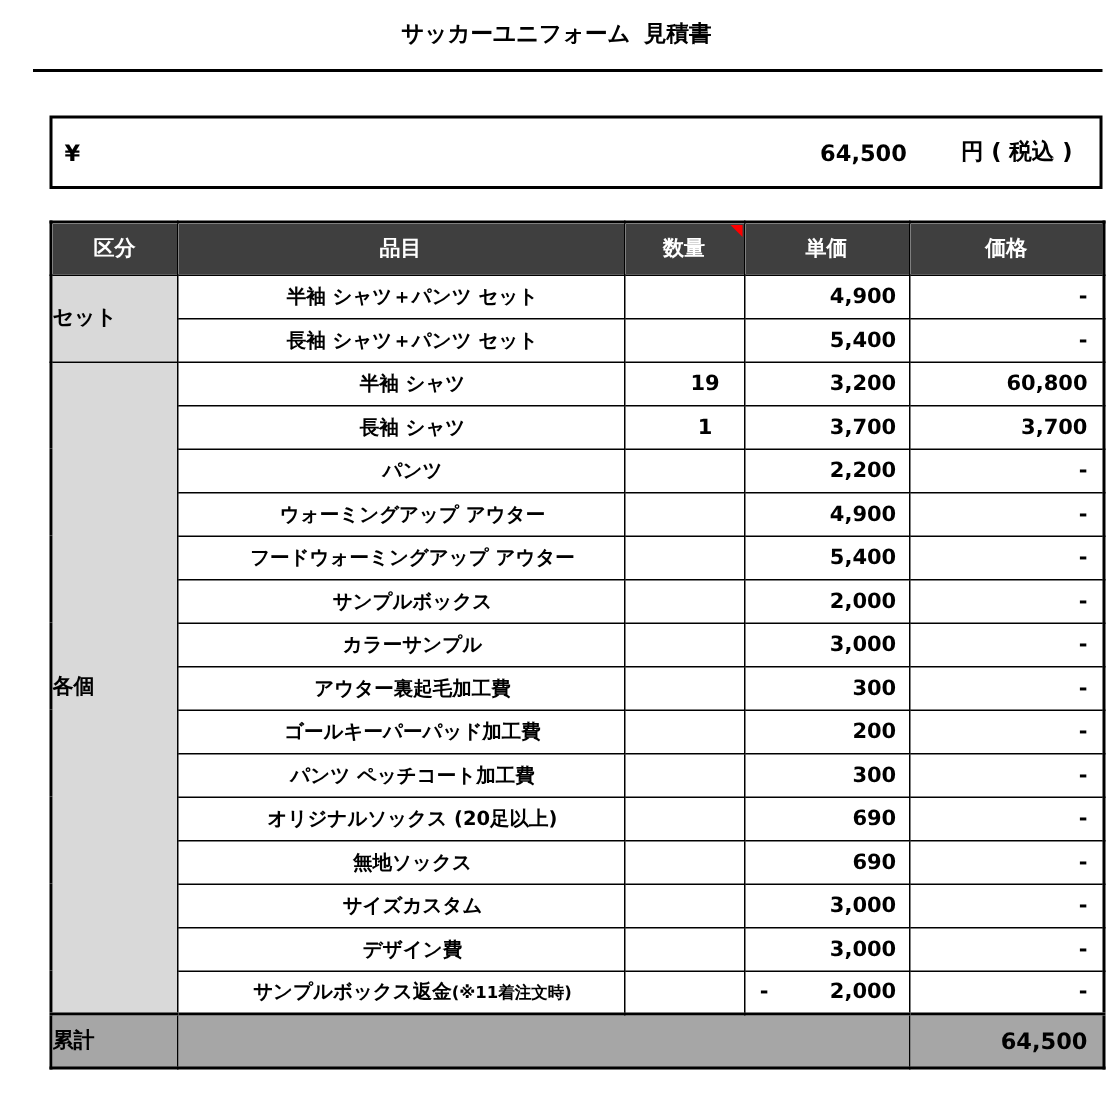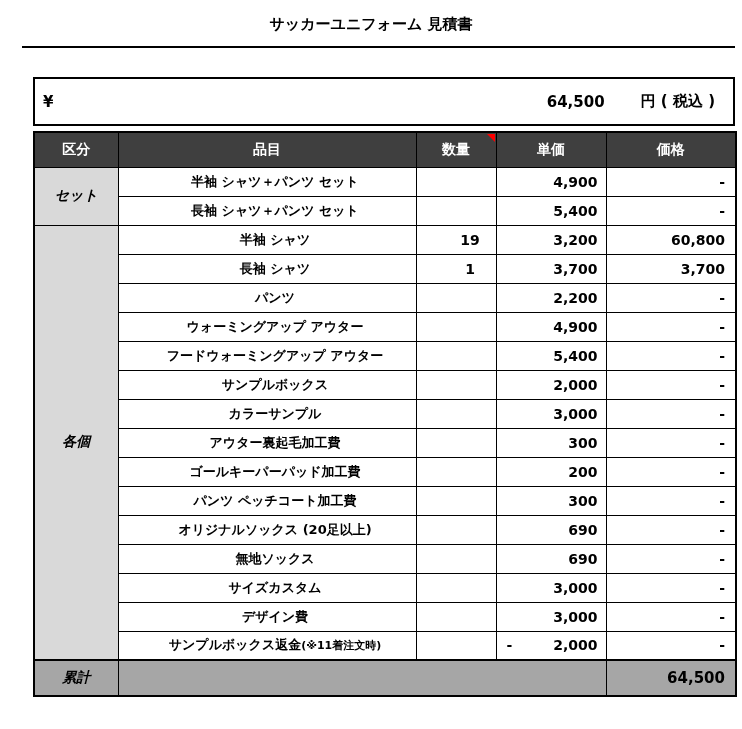--- a/index.html
+++ b/index.html
@@ -21,20 +21,21 @@
     color:var(--text);
     padding-top:12px;
     overflow:hidden;
   }
   .doc-title{
     text-align:center;
     font-size:15px;
     font-weight:bold;
     height:24px;
     line-height:24px;
+    font-family:Liberation Mono, monospace;
   }
   .title-rule{
     margin:10px 0 0 22px;
     width:713px;
     border-top:2px solid var(--border);
   }
   
   .total-box{
     margin:29px 0 0 33px;
     width:702px;height:49px;
@@ -51,21 +52,21 @@
   .total-value{
     flex:1;
     display:flex;align-items:center;
     padding:0 18px 0 8px;
     font-size:15px;font-weight:bold;
   }
   .total-value .amount{margin-left:auto;}
   .total-value .unit{margin-left:36px;white-space:pre;}
   
   table.quote{
-    margin:5px 0 0 33px;
+    margin:21px 0 0 33px;
     width:702px;
     border-collapse:collapse;
     table-layout:fixed;
     border:2px solid var(--border);
   }
   table.quote th,table.quote td{
     border:1px solid var(--border);
     font-weight:bold;
     overflow:hidden;white-space:nowrap;
   }
@@ -74,24 +75,23 @@
     color:var(--header-text);
     font-size:14px;
     height:35px;
     border-bottom:2px solid var(--border);
     position:relative;
     text-align:center;
   }
   tbody td{height:29px;font-size:14px;}
   td.cat-cell{
     background:var(--label-bg);
-    text-align:center;
+    text-align:left;
     font-size:14px;
     border-right:2px solid var(--border);
-    font-style:italic;
   }
   td.name-cell{font-size:13px;padding-left:16px;text-align:center;}
   td.name-cell .note{font-size:11px;}
   td.qty-cell{text-align:center;padding-left:28px;}
   td.unit-cell{text-align:right;padding-right:8px;}
   td.unit-cell .neg-wrap{display:flex;justify-content:space-between;padding-left:10px;}
   td.price-cell{text-align:right;padding-right:10px;}
   tr.footer-row td{
     background:var(--footer-bg);
     border-top:2px solid var(--border);

